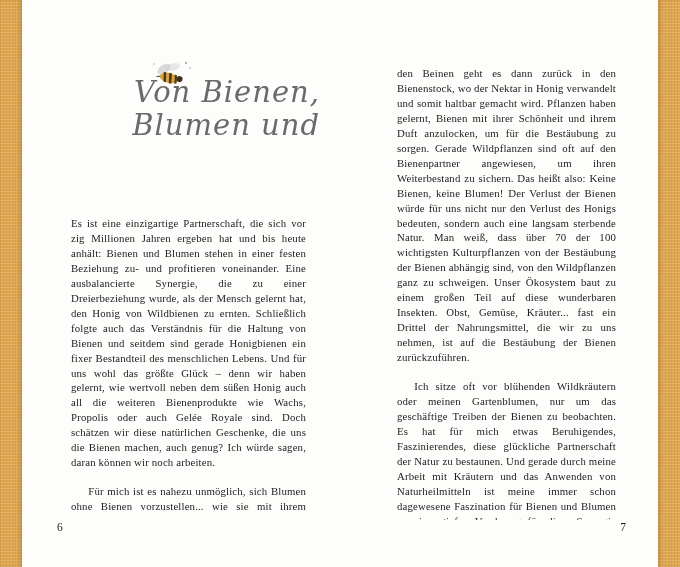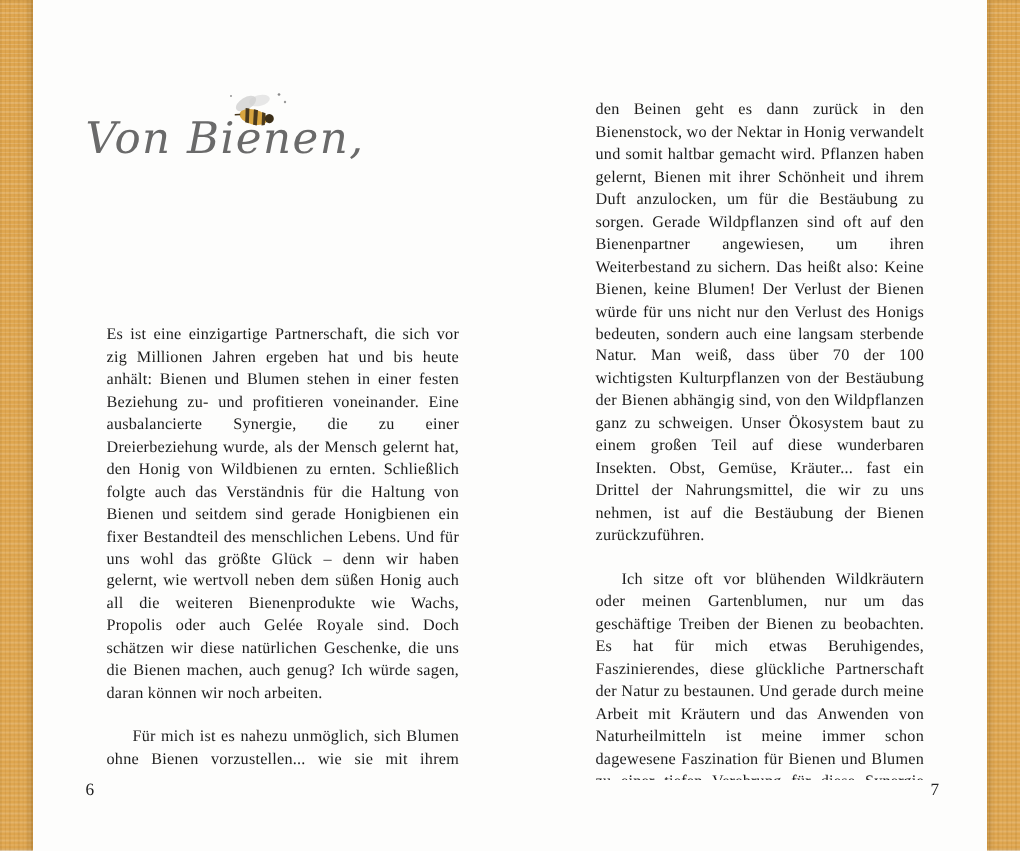--- a/index.html
+++ b/index.html
@@ -28,21 +28,21 @@
   }
   .cover-strip.left{left:0;box-shadow:inset -2px 0 3px rgba(0,0,0,0.10);border-right:1px solid rgba(150,100,25,0.30);}
   .cover-strip.right{right:0;box-shadow:inset 2px 0 3px rgba(0,0,0,0.10);border-left:1px solid rgba(150,100,25,0.30);}
 
   .page{position:absolute;top:0;bottom:0;}
   .page-left{left:57px;width:263px;}
   .page-right{left:383px;width:247px;}
 
   .chapter-title{
     position:absolute;left:0;right:0;top:76px;margin:0;
-    text-align:left;
+    text-align:right;
     font-family:"DejaVu Serif", serif;
     font-style:italic;font-weight:normal;
     font-size:29px;line-height:33px;
     letter-spacing:1px;
     color:var(--title-color);
   }
   .chapter-title .tline{display:block;}
 
   .bee{position:absolute;left:91px;top:60px;width:44px;height:28px;}
 
@@ -94,20 +94,21 @@
           <path d="M20 12.9 L22 23.1 L24.5 22.9 L22.8 12.9 Z" fill="#4a3a1e"></path>
           <path d="M25.8 13.3 L27.6 22.2 L29.6 21.4 L28.2 13.6 Z" fill="#4a3a1e"></path>
           <circle cx="31.5" cy="16.5" r="3" fill="#3c2f18"></circle>
           <line x1="12" y1="18.5" x2="8.5" y2="19.5" stroke="#4a3a1e" stroke-width="1"></line>
         </g>
       </svg>
     </div>
 
     <h1 class="chapter-title">
       <span class="tline">Von Bienen,</span>
+      <span class="tline">Blumen und</span>
     </h1>
 
     <div class="body-text" lang="de">
       <p>Es ist eine einzigartige Partnerschaft, die sich vor zig Millionen Jahren ergeben hat und bis heute anhält: Bienen und Blumen stehen in einer festen Beziehung zu- und profitieren voneinander. Eine ausbalancierte Synergie, die zu einer Dreierbeziehung wurde, als der Mensch gelernt hat, den Honig von Wildbienen zu ernten. Schließlich folgte auch das Verständnis für die Haltung von Bienen und seitdem sind gerade Honigbienen ein fixer Bestandteil des menschlichen Lebens. Und für uns wohl das größte Glück – denn wir haben gelernt, wie wertvoll neben dem süßen Honig auch all die weiteren Bienenprodukte wie Wachs, Propolis oder auch Gelée Royale sind. Doch schätzen wir diese natürlichen Geschenke, die uns die Bienen machen, auch genug? Ich würde sagen, daran können wir noch arbeiten.</p>
       <p class="indent">Für mich ist es nahezu unmöglich, sich Blumen ohne Bienen vorzustellen... wie sie mit ihrem Summen zum Landeanflug ansetzen, geschäftig auf den verlockenden Blüten balancieren und den Nektar aufsaugen. Mit vollem Magen und den dicken gelben Pollenhöschen an</p>
     </div>
 
     <div class="page-number pn-left">6</div>
   </div>
 

